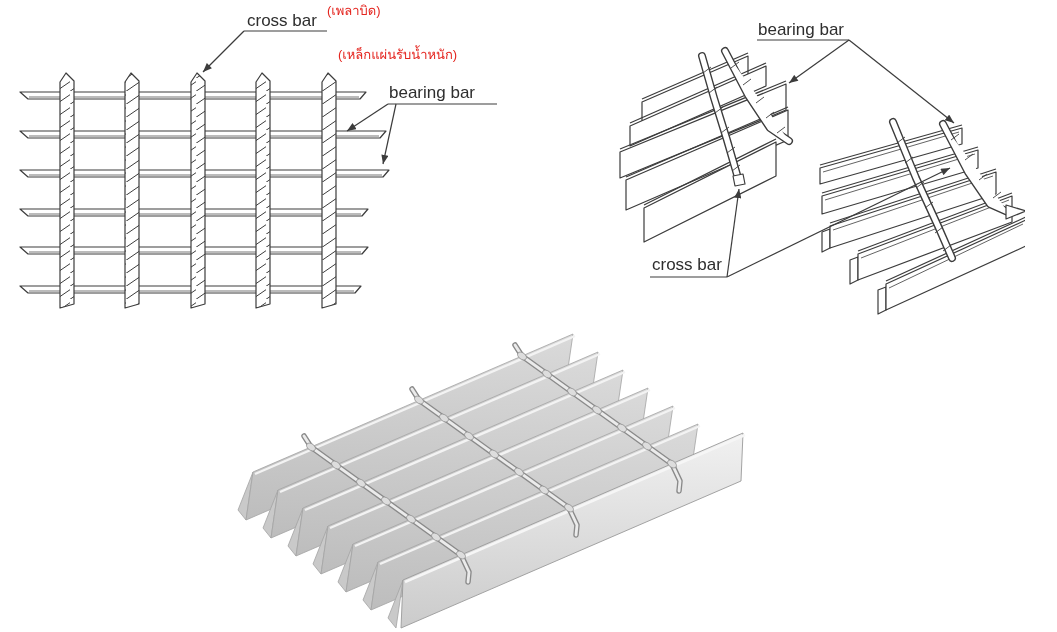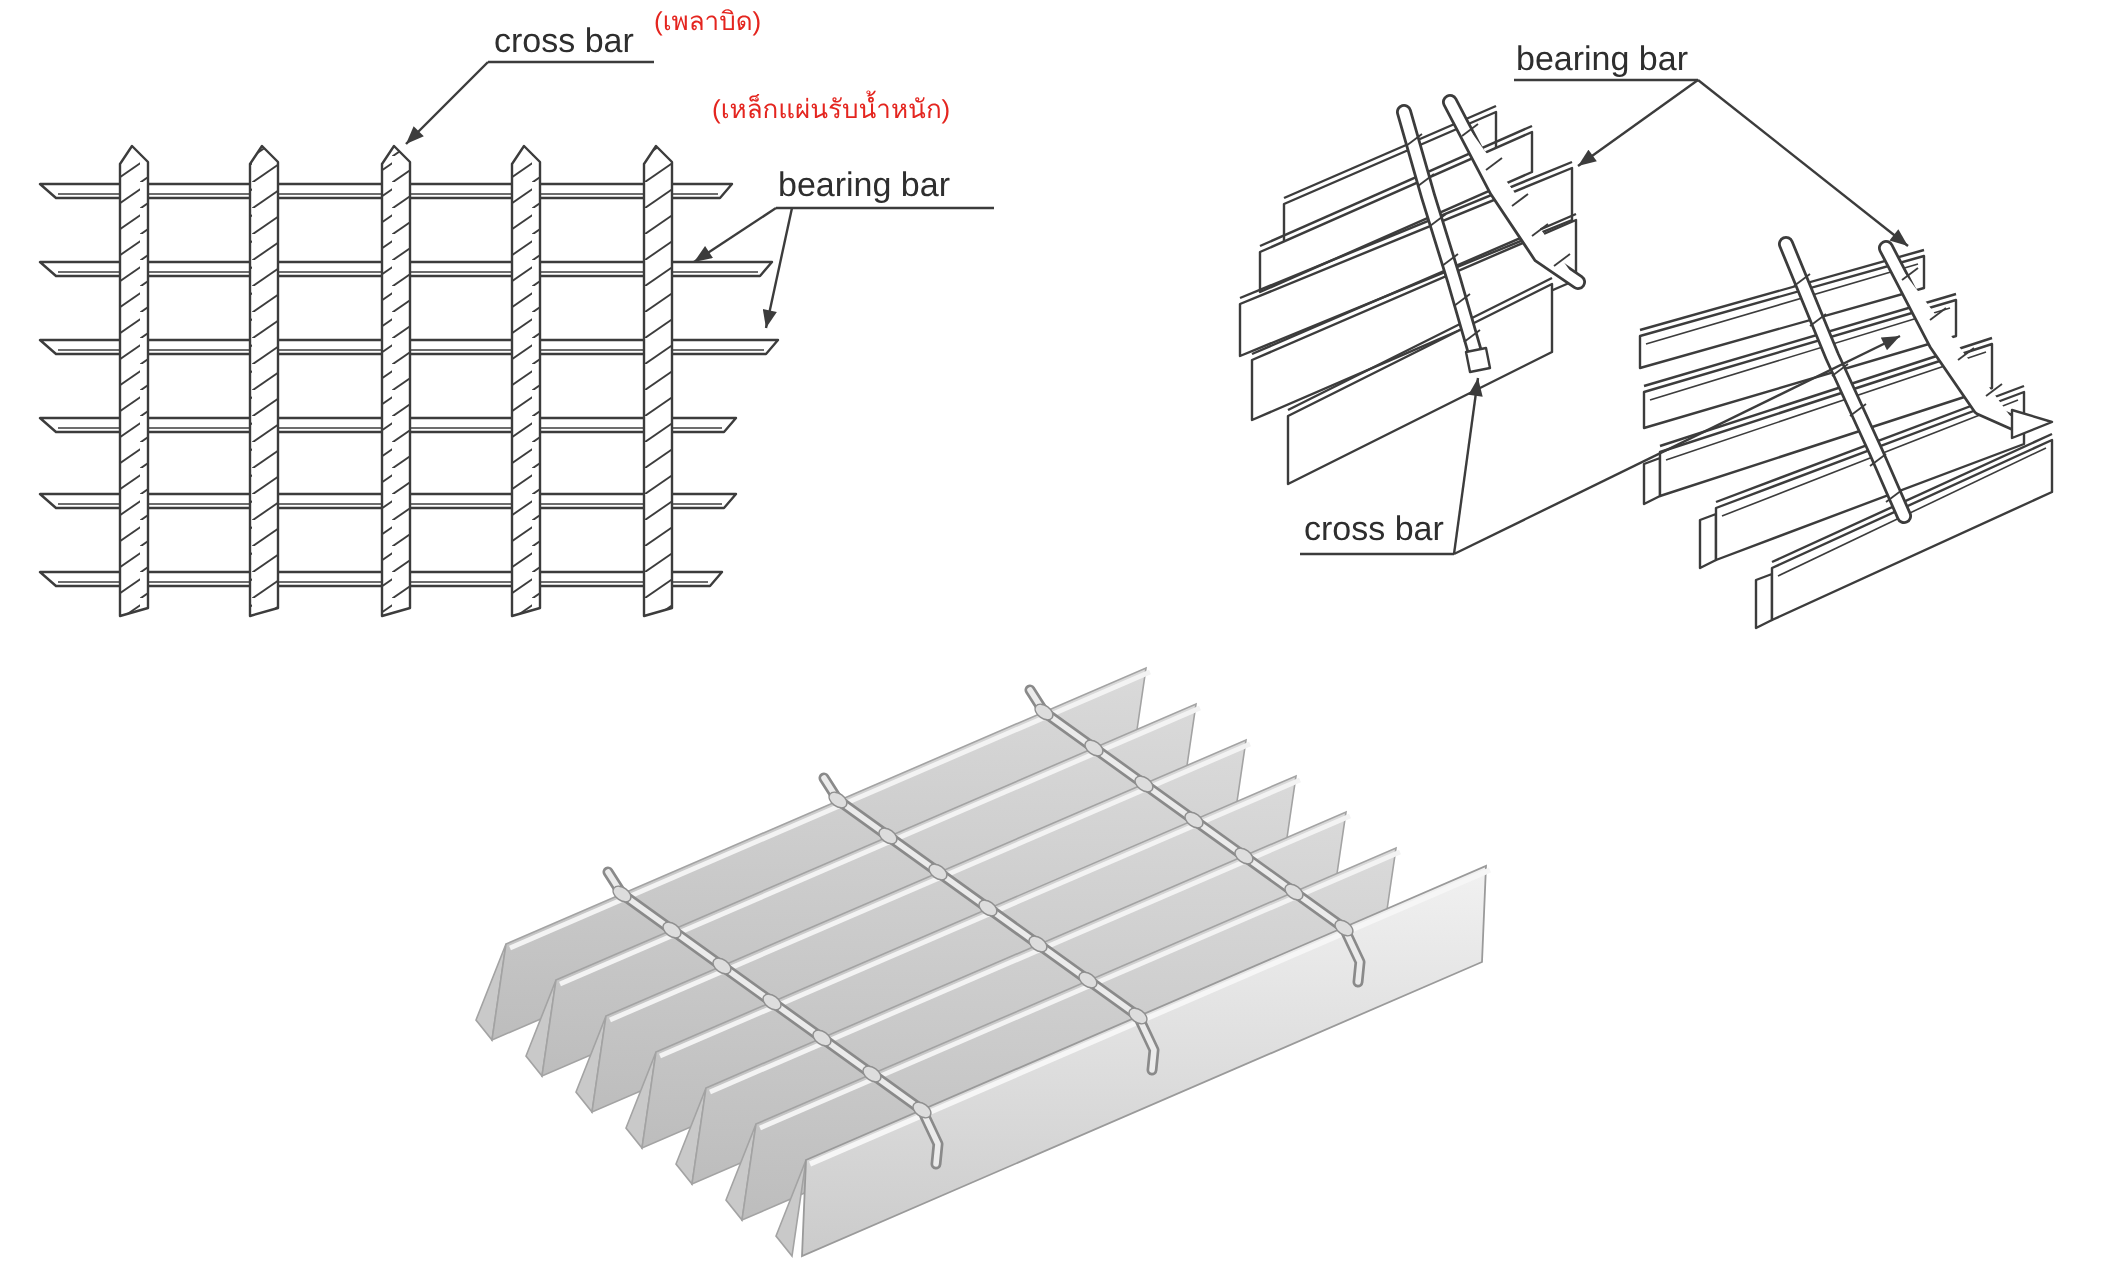--- a/index.html
+++ b/index.html
@@ -2,21 +2,20 @@
 <html><head>
 <meta charset="utf-8">
 <style>
   html,body{margin:0;padding:0;background:#ffffff;}
   .canvas{
     position:relative;
     width:1025px;height:632px;
     background:#ffffff;
     overflow:hidden;
     font-family:"Liberation Sans",sans-serif;
-    padding-left:20px;
   }
   .canvas svg{position:absolute;left:0;top:0;}
   .lbl{
     position:absolute;
     white-space:nowrap;
     line-height:1.05;
     font-family:"Liberation Sans",sans-serif;
   }
   .lbl.en{font-size:17px;color:#2e2e2e;}
   .lbl.thai{font-size:13px;color:#e4251f;}
@@ -277,18 +276,18 @@
         <ellipse cx="597" cy="410" rx="5" ry="3.2" transform="rotate(36 597 410)"></ellipse>
         <ellipse cx="622" cy="428" rx="5" ry="3.2" transform="rotate(36 622 428)"></ellipse>
         <ellipse cx="647" cy="446" rx="5" ry="3.2" transform="rotate(36 647 446)"></ellipse>
         <ellipse cx="672" cy="464" rx="5" ry="3.2" transform="rotate(36 672 464)"></ellipse>
       </g>
     </g>
   </svg>
 
   <div class="lbl en" style="left:247px; top:12px;">cross bar</div>
   <div class="lbl thai" style="left:327px; top:4px;">(เพลาบิด)</div>
-  <div class="lbl thai" style="left:356px; top:48px;">(เหล็กแผ่นรับน้ำหนัก)</div>
+  <div class="lbl thai" style="left:338px; top:48px;">(เหล็กแผ่นรับน้ำหนัก)</div>
   <div class="lbl en" style="left:389px; top:84px;">bearing bar</div>
   <div class="lbl en" style="left:758px; top:21px;">bearing bar</div>
   <div class="lbl en" style="left:652px; top:256px;">cross bar</div>
 
 </div>
 
 </body></html>

